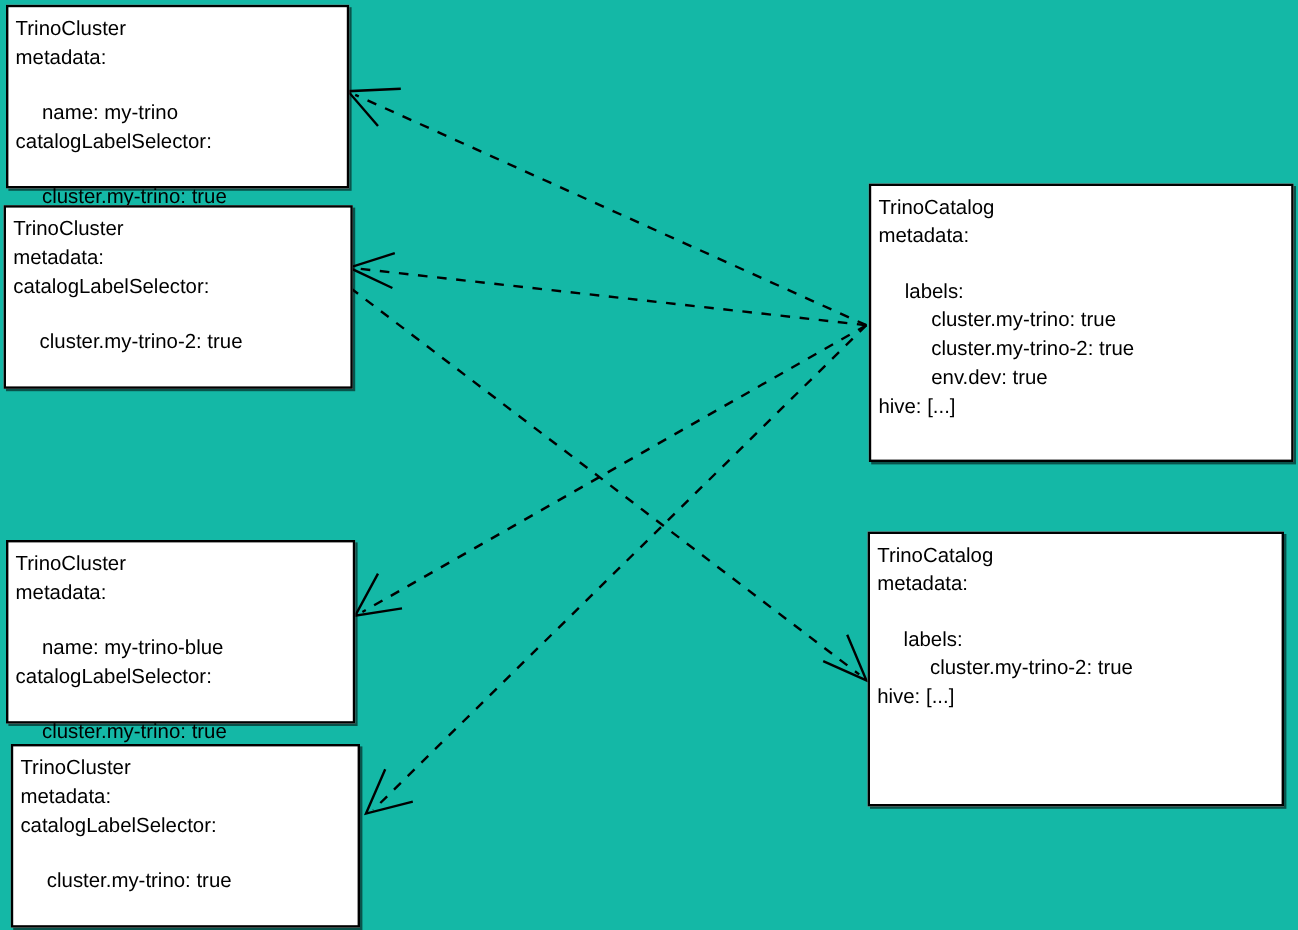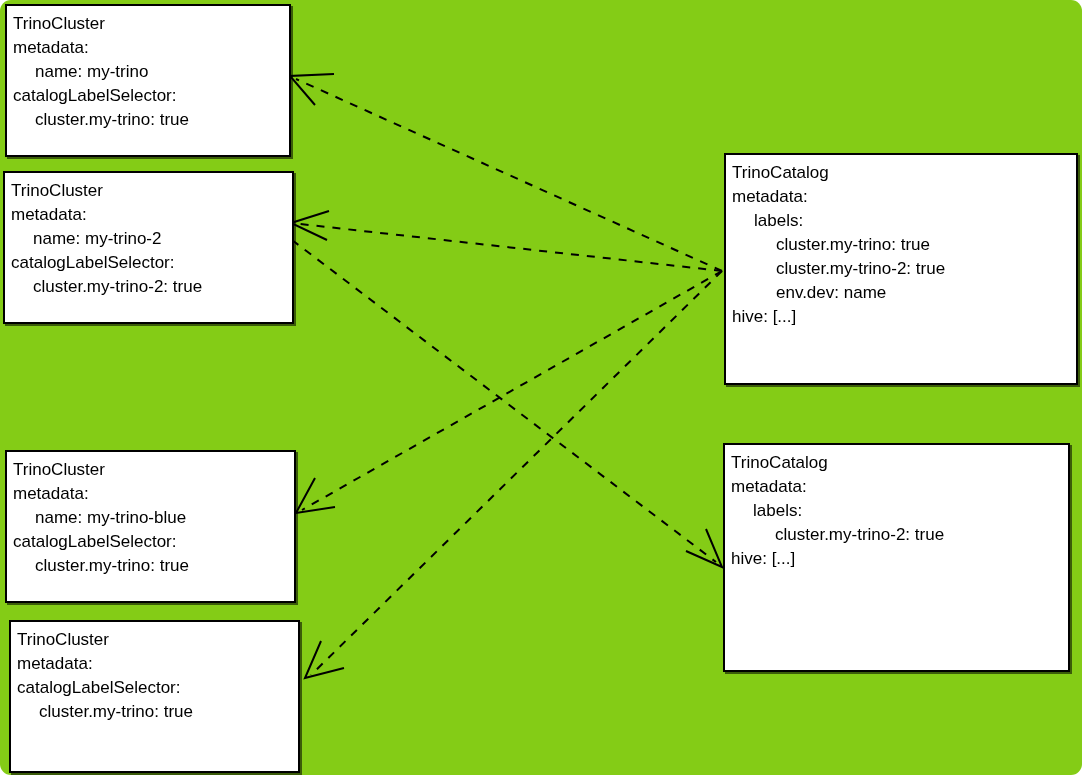--- a/index.html
+++ b/index.html
@@ -7,41 +7,40 @@
     padding: 0;
     background: #ffffff;
   }
   body {
     font-family: "Liberation Sans", sans-serif;
   }
   #canvas {
     position: relative;
     width: 1082px;
     height: 775px;
-    background: #84cc16;
+    background: #14b8a6;
     overflow: hidden;
-    border-radius: 11px;
   }
   .node {
     position: absolute;
     box-sizing: border-box;
     background: #ffffff;
     border: 2px solid #000000;
     box-shadow: 2px 2px 0 0 rgba(0,0,0,0.55);
     padding: 6px 8px 4px 6px;
     z-index: 2;
   }
   .node .line {
     font-family: "Liberation Sans", sans-serif;
     font-size: 17px;
     line-height: 24px;
     color: #000000;
     white-space: pre;
   }
-  .indent1 { padding-left: 22px; }
+  .indent1 { padding-left: 22px; margin-top: 22px; }
   .indent2 { padding-left: 44px; }
   svg.edges {
     position: absolute;
     left: 0;
     top: 0;
     width: 1082px;
     height: 775px;
     z-index: 1;
     overflow: visible;
   }
@@ -96,21 +95,20 @@
     <div class="line">TrinoCluster</div>
     <div class="line">metadata:</div>
     <div class="line indent1">name: my-trino</div>
     <div class="line">catalogLabelSelector:</div>
     <div class="line indent1">cluster.my-trino: true</div>
   </div>
 
   <div class="node" style="left:3px; top:171px; width:291px; height:153px;">
     <div class="line">TrinoCluster</div>
     <div class="line">metadata:</div>
-    <div class="line indent1">name: my-trino-2</div>
     <div class="line">catalogLabelSelector:</div>
     <div class="line indent1">cluster.my-trino-2: true</div>
   </div>
 
   <div class="node" style="left:5px; top:450px; width:291px; height:153px;">
     <div class="line">TrinoCluster</div>
     <div class="line">metadata:</div>
     <div class="line indent1">name: my-trino-blue</div>
     <div class="line">catalogLabelSelector:</div>
     <div class="line indent1">cluster.my-trino: true</div>
@@ -122,21 +120,21 @@
     <div class="line">catalogLabelSelector:</div>
     <div class="line indent1">cluster.my-trino: true</div>
   </div>
 
   <div class="node" style="left:724px; top:153px; width:354px; height:232px;">
     <div class="line">TrinoCatalog</div>
     <div class="line">metadata:</div>
     <div class="line indent1">labels:</div>
     <div class="line indent2">cluster.my-trino: true</div>
     <div class="line indent2">cluster.my-trino-2: true</div>
-    <div class="line indent2">env.dev: name</div>
+    <div class="line indent2">env.dev: true</div>
     <div class="line">hive: [...]</div>
   </div>
 
   <div class="node" style="left:723px; top:443px; width:347px; height:229px;">
     <div class="line">TrinoCatalog</div>
     <div class="line">metadata:</div>
     <div class="line indent1">labels:</div>
     <div class="line indent2">cluster.my-trino-2: true</div>
     <div class="line">hive: [...]</div>
   </div>

